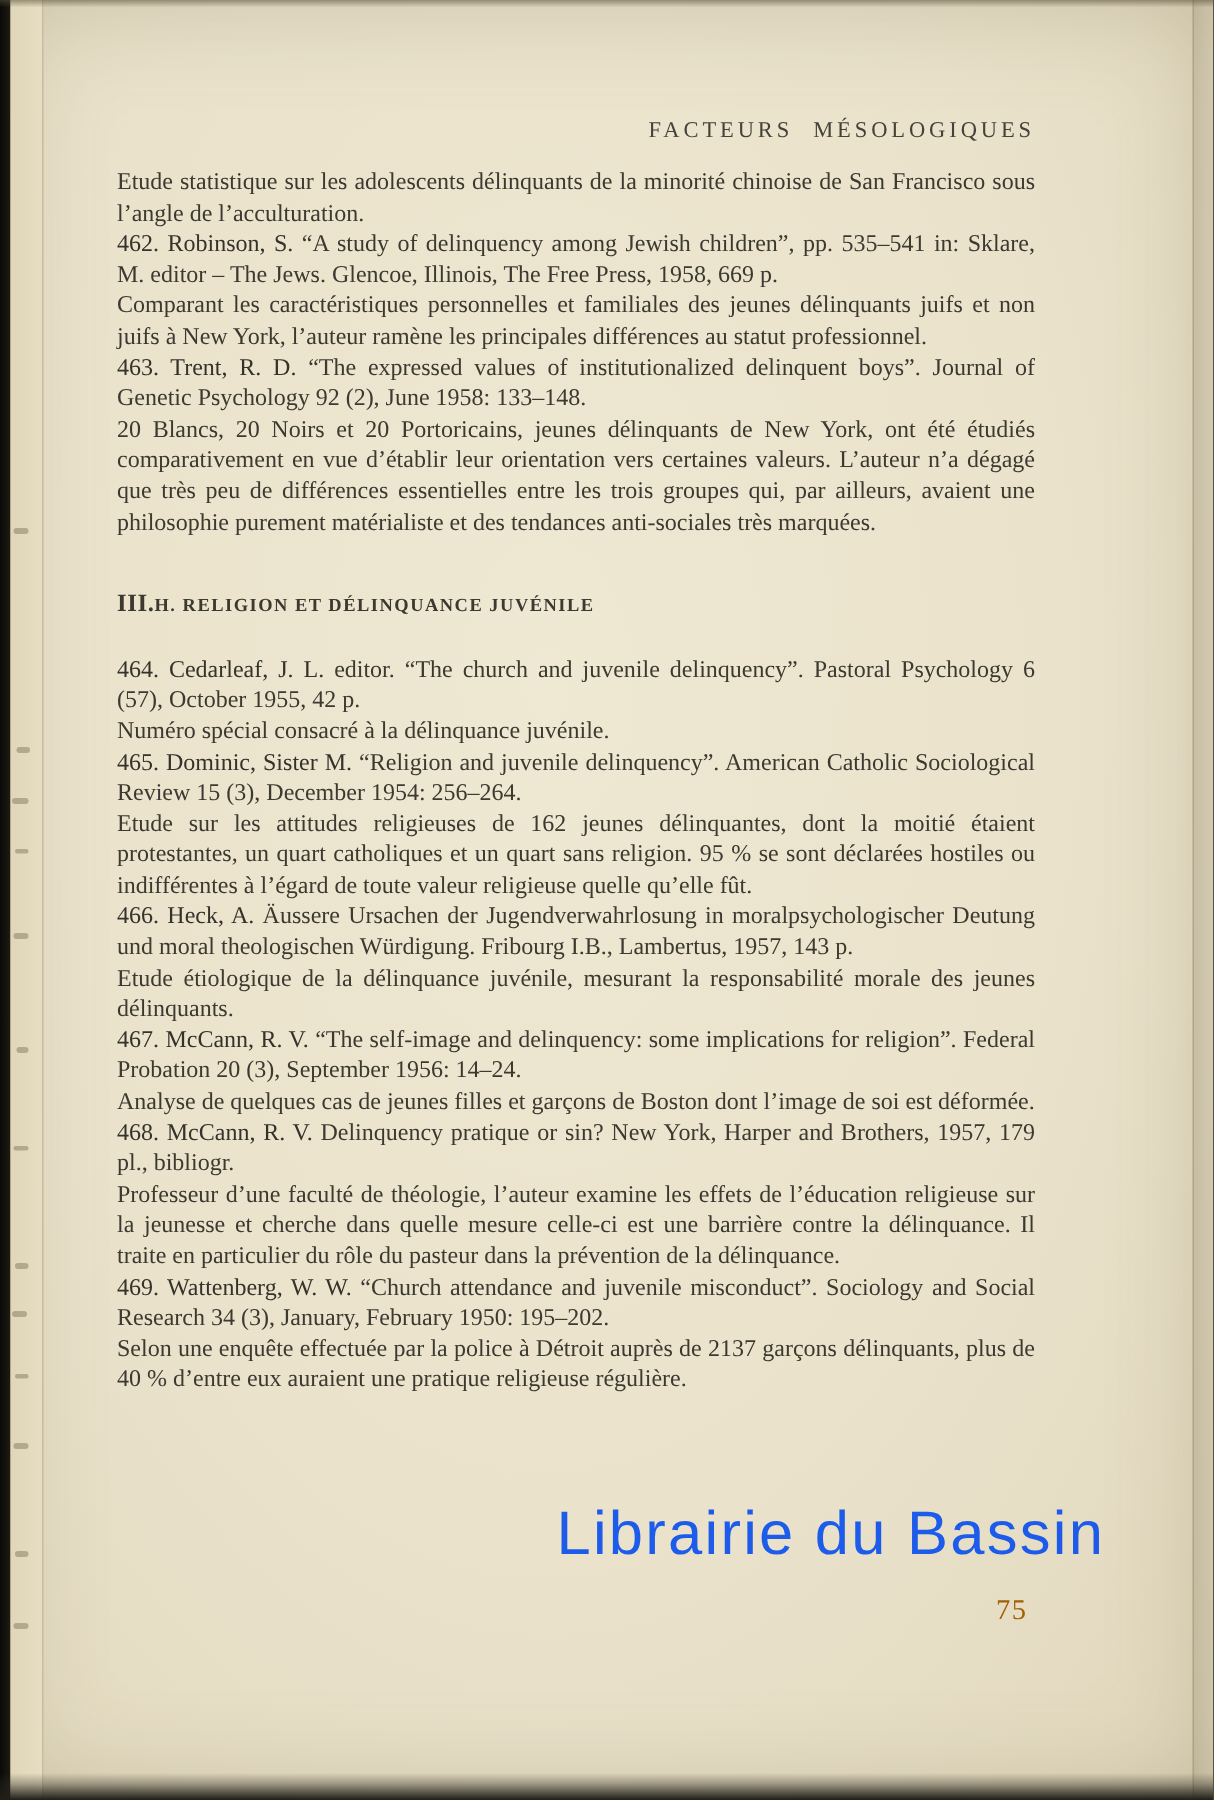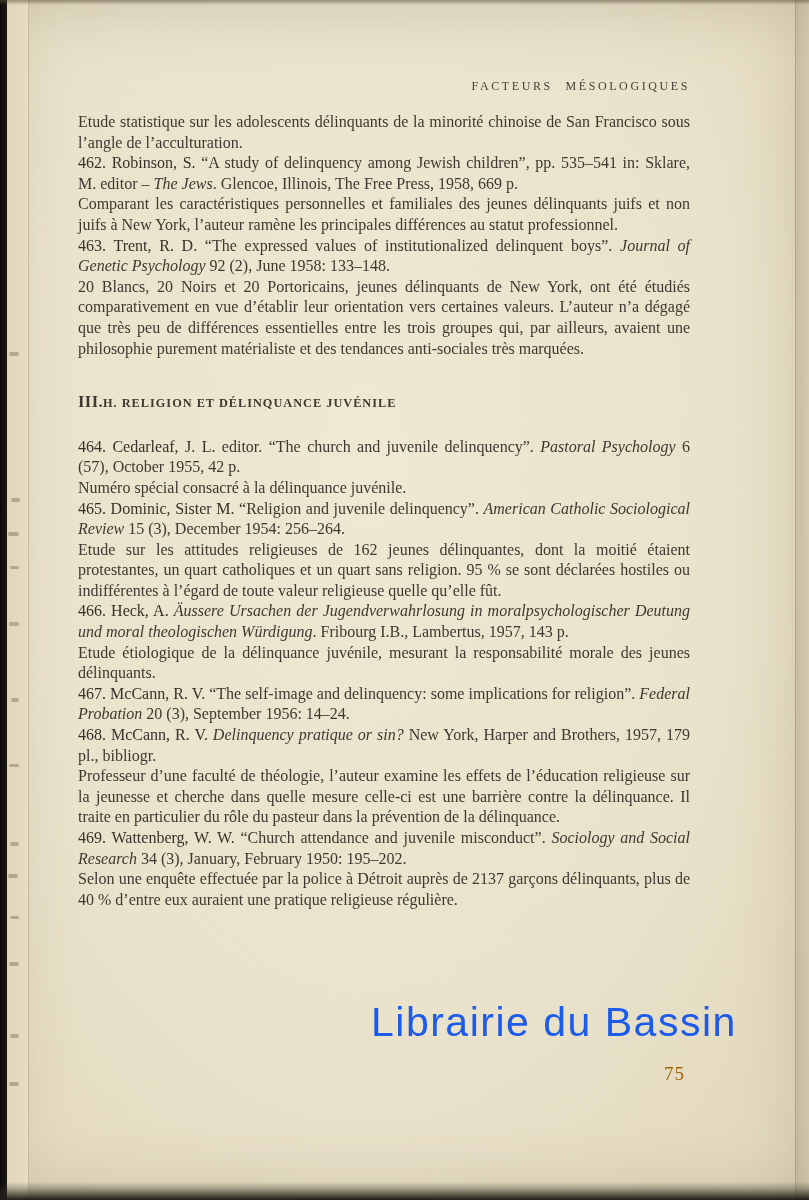--- a/index.html
+++ b/index.html
@@ -37,36 +37,36 @@
     background:linear-gradient(to bottom,rgba(40,38,30,0) 0%,rgba(46,43,34,.35) 40%,#201e17 100%);
   }
   .right-edge{
     position:absolute;top:0;bottom:0;left:795px;width:14px;
     background:linear-gradient(to right,rgba(150,140,110,.28),rgba(205,197,170,.18));
     border-left:1px solid rgba(135,125,95,.5);
   }
   
   .running-head{
     position:absolute;left:78px;top:79px;width:612px;
-    text-align:right;font-size:12px;letter-spacing:2.6px;word-spacing:7px;
+    text-align:right;font-size:15px;letter-spacing:2.6px;word-spacing:7px;
     color:#45423a;
   }
   
   .text-block{
     position:absolute;left:78px;top:112px;width:612px;
     color:#3c3931;font-size:16px;line-height:20.6px;
     text-align:justify;
   }
   .text-block p{margin:0;}
   .text-block h2{
     margin:33px 0 23px 0;font-size:16.5px;font-weight:bold;
     color:#3c3931;text-align:left;letter-spacing:.4px;
   }
   .b{font-weight:normal;color:#35322b;}
-  .i{font-style:italic;margin-top:19px;}
+  .i{margin-top:19px;}
   .sc{font-size:12.3px;letter-spacing:1px;}
   .page-number{
     position:absolute;left:664px;top:1063px;width:40px;
     font-size:19px;letter-spacing:1px;color:#a16207;
   }
   .watermark{
     position:absolute;left:371px;top:999px;white-space:nowrap;
     font-family:Liberation Sans, sans-serif;
     font-size:41px;letter-spacing:1.5px;opacity:.95;z-index:5;
   }
@@ -105,20 +105,21 @@
       <p><span class="b">463. Trent, R. D.</span><span> “The expressed values of institutionalized delinquent boys”. </span><span class="i">Journal of Genetic Psychology</span><span> 92 (2), June 1958: 133–148.</span></p>
       <p><span>20 Blancs, 20 Noirs et 20 Portoricains, jeunes délinquants de New York, ont été étudiés comparativement en vue d’établir leur orientation vers certaines valeurs. L’auteur n’a dégagé que très peu de différences essentielles entre les trois groupes qui, par ailleurs, avaient une philosophie purement matérialiste et des tendances anti-sociales très marquées.</span></p>
       <h2><span>III.</span><span class="sc">H. </span><span class="sc">RELIGION ET DÉLINQUANCE JUVÉNILE</span></h2>
       <p><span class="b">464. Cedarleaf, J. L.</span><span> editor. “The church and juvenile delinquency”. </span><span class="i">Pastoral Psychology</span><span> 6 (57), October 1955, 42 p.</span></p>
       <p><span>Numéro spécial consacré à la délinquance juvénile.</span></p>
       <p><span class="b">465. Dominic, Sister M.</span><span> “Religion and juvenile delinquency”. </span><span class="i">American Catholic Sociological Review</span><span> 15 (3), December 1954: 256–264.</span></p>
       <p><span>Etude sur les attitudes religieuses de 162 jeunes délinquantes, dont la moitié étaient protestantes, un quart catholiques et un quart sans religion. 95 % se sont déclarées hostiles ou indifférentes à l’égard de toute valeur religieuse quelle qu’elle fût.</span></p>
       <p><span class="b">466. Heck, A.</span><span> </span><span class="i">Äussere Ursachen der Jugendverwahrlosung in moralpsychologischer Deutung und moral theologischen Würdigung</span><span>. Fribourg I.B., Lambertus, 1957, 143 p.</span></p>
       <p><span>Etude étiologique de la délinquance juvénile, mesurant la responsabilité morale des jeunes délinquants.</span></p>
       <p><span class="b">467. McCann, R. V.</span><span> “The self-image and delinquency: some implications for religion”. </span><span class="i">Federal Probation</span><span> 20 (3), September 1956: 14–24.</span></p>
+      <p><span>Analyse de quelques cas de jeunes filles et garçons de Boston dont l’image de soi est déformée.</span></p>
       <p><span class="b">468. McCann, R. V.</span><span> </span><span class="i">Delinquency pratique or sin?</span><span> New York, Harper and Brothers, 1957, 179 pl., bibliogr.</span></p>
       <p><span>Professeur d’une faculté de théologie, l’auteur examine les effets de l’éducation religieuse sur la jeunesse et cherche dans quelle mesure celle-ci est une barrière contre la délinquance. Il traite en particulier du rôle du pasteur dans la prévention de la délinquance.</span></p>
       <p><span class="b">469. Wattenberg, W. W.</span><span> “Church attendance and juvenile misconduct”. </span><span class="i">Sociology and Social Research</span><span> 34 (3), January, February 1950: 195–202.</span></p>
       <p><span>Selon une enquête effectuée par la police à Détroit auprès de 2137 garçons délinquants, plus de 40 % d’entre eux auraient une pratique religieuse régulière.</span></p>
     </div>
 
   <div class="page-number">75</div>
 
   <div class="watermark" style="color: rgb(19, 84, 236);">Librairie du Bassin</div>
 

